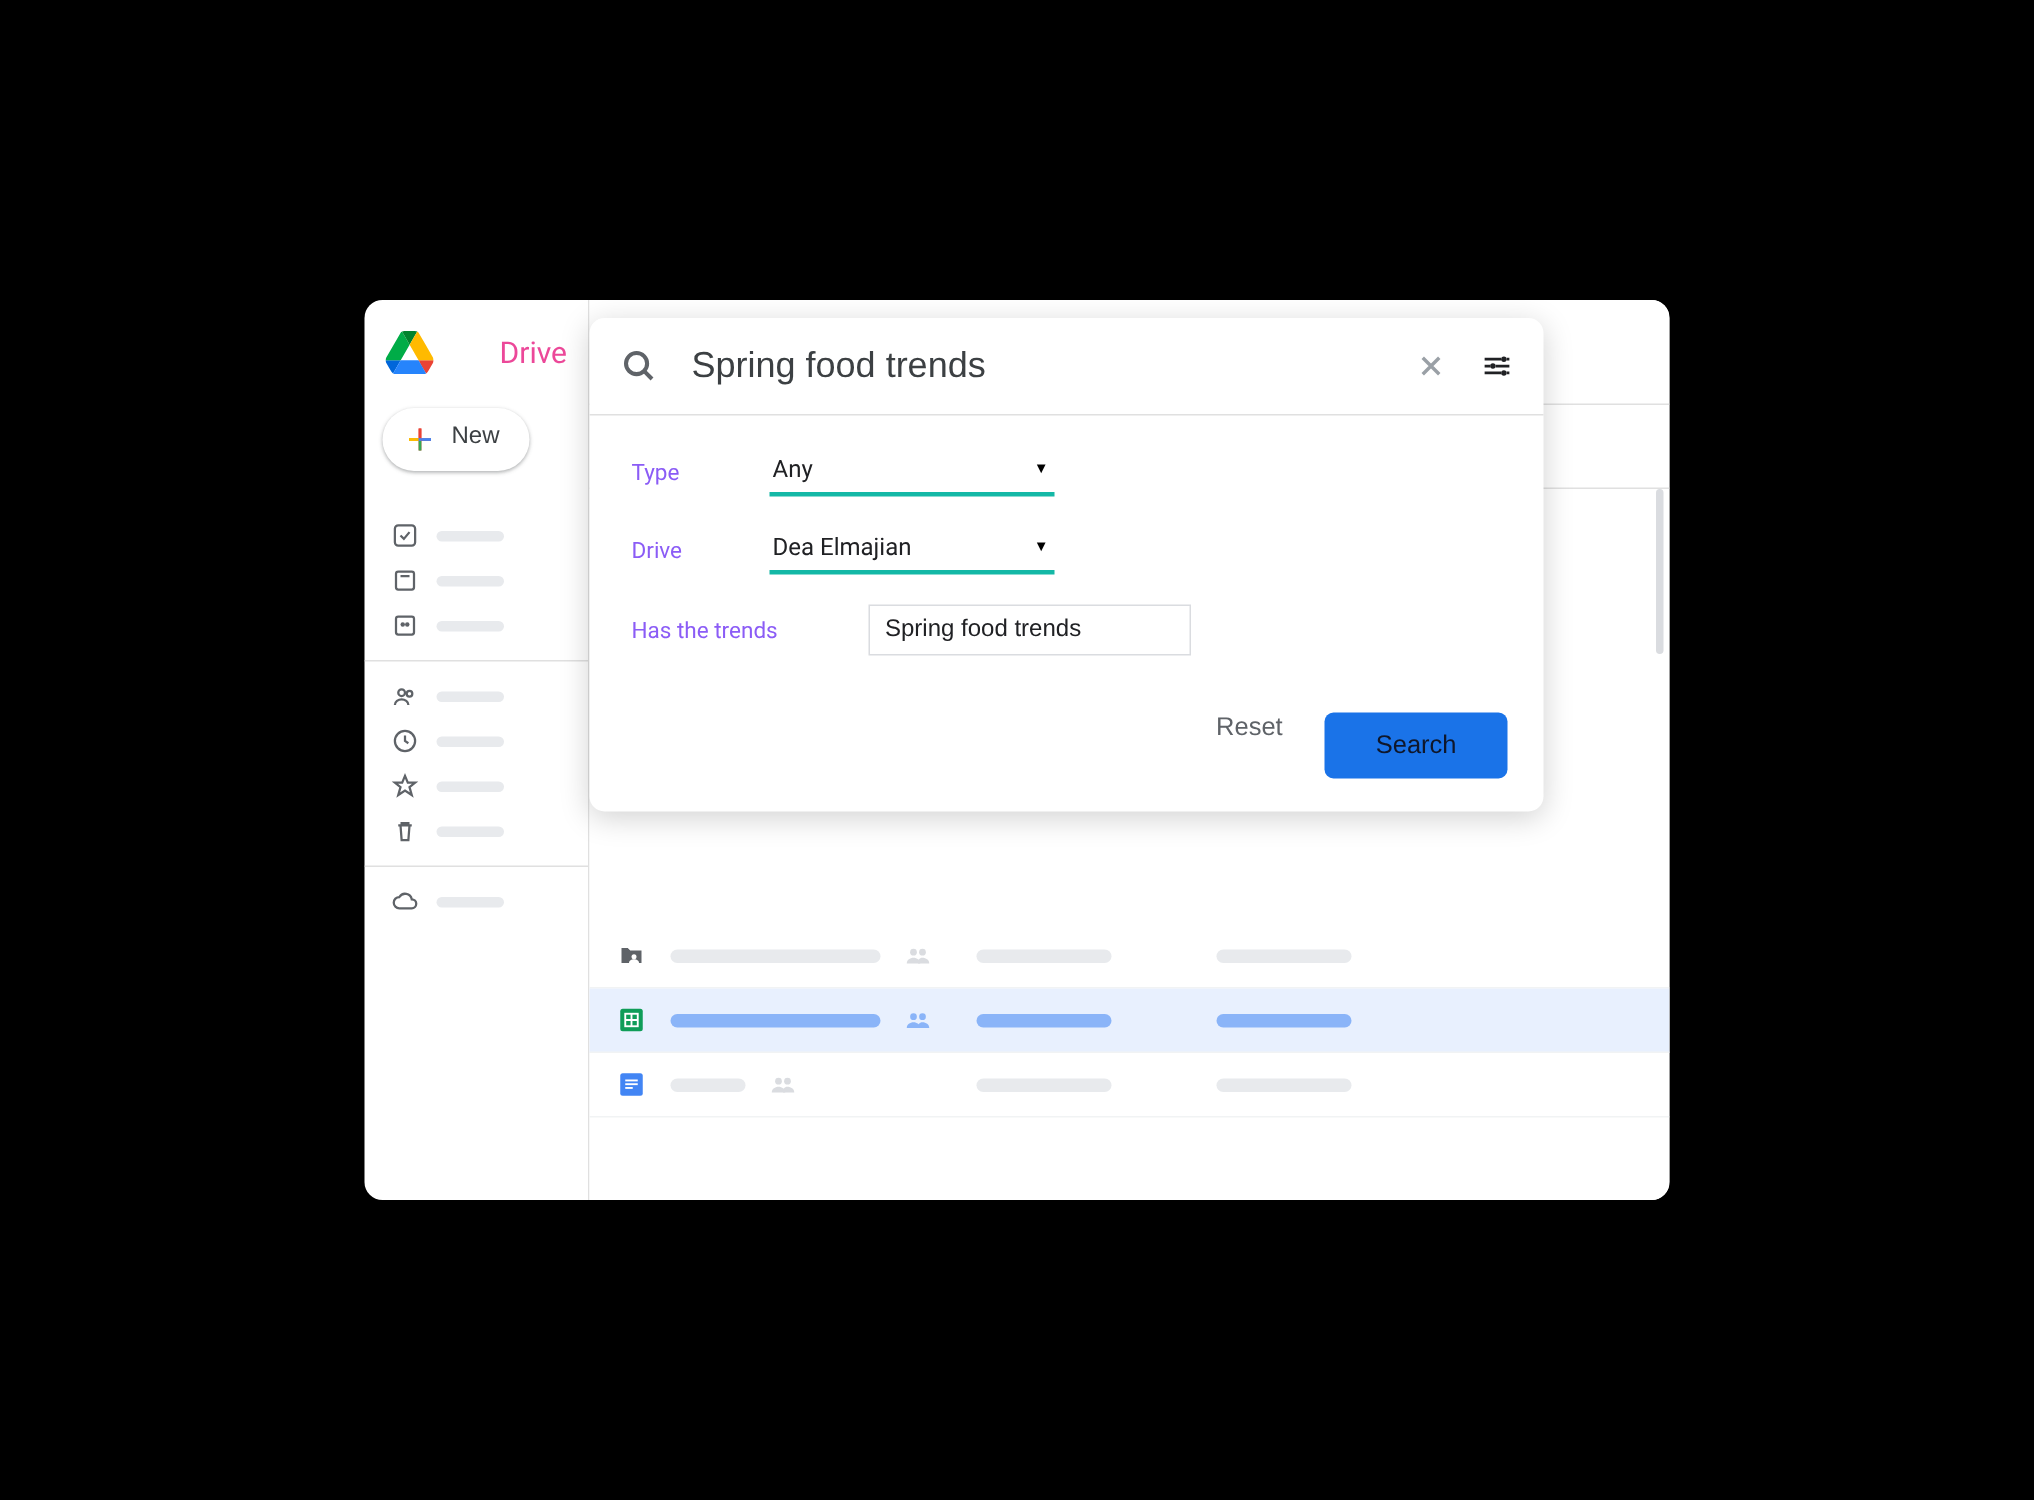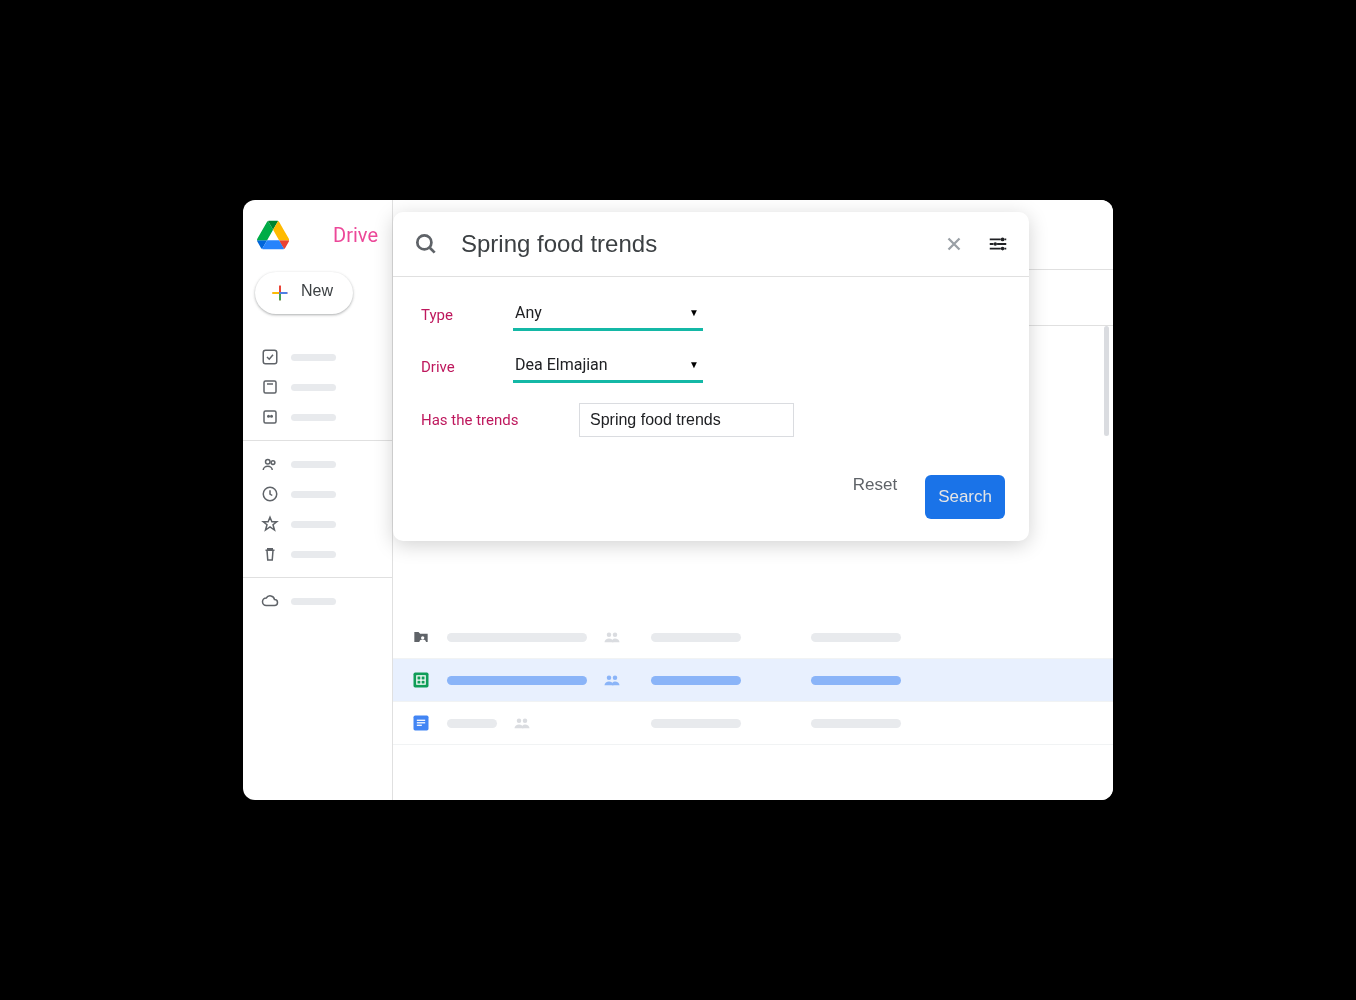--- a/index.html
+++ b/index.html
@@ -159,21 +159,21 @@
     .filters {
       padding: 22px 28px 8px 28px;
     }
     .filter-row {
       display: flex;
       align-items: center;
       margin-bottom: 20px;
     }
     .filter-label {
       width: 92px;
-      color: #be185d;
+      color: #8b5cf6;
       font-size: 15px;
     }
     .filter-label-wide { width: 158px; }
     .select-field {
       display: flex;
       align-items: center;
       justify-content: space-between;
       border-bottom: 3px solid #14b8a6;
       padding: 4px 4px 6px 2px;
       width: 190px;
@@ -198,24 +198,24 @@
     }
     .reset-btn {
       background: none;
       border: none;
       color: #5f6368;
       font-size: 17px;
       cursor: pointer;
     }
     .search-btn {
       background: #1a73e8;
-      color: #e5e5e5;
+      color: #0f172a;
       border: none;
       border-radius: 6px;
-      padding: 12px 13px;
+      padding: 12px 34px;
       font-size: 17px;
       cursor: pointer;
     }
   </style>
 </head>
 <body>
 
 <div class="window">
 
   <aside class="sidebar">

